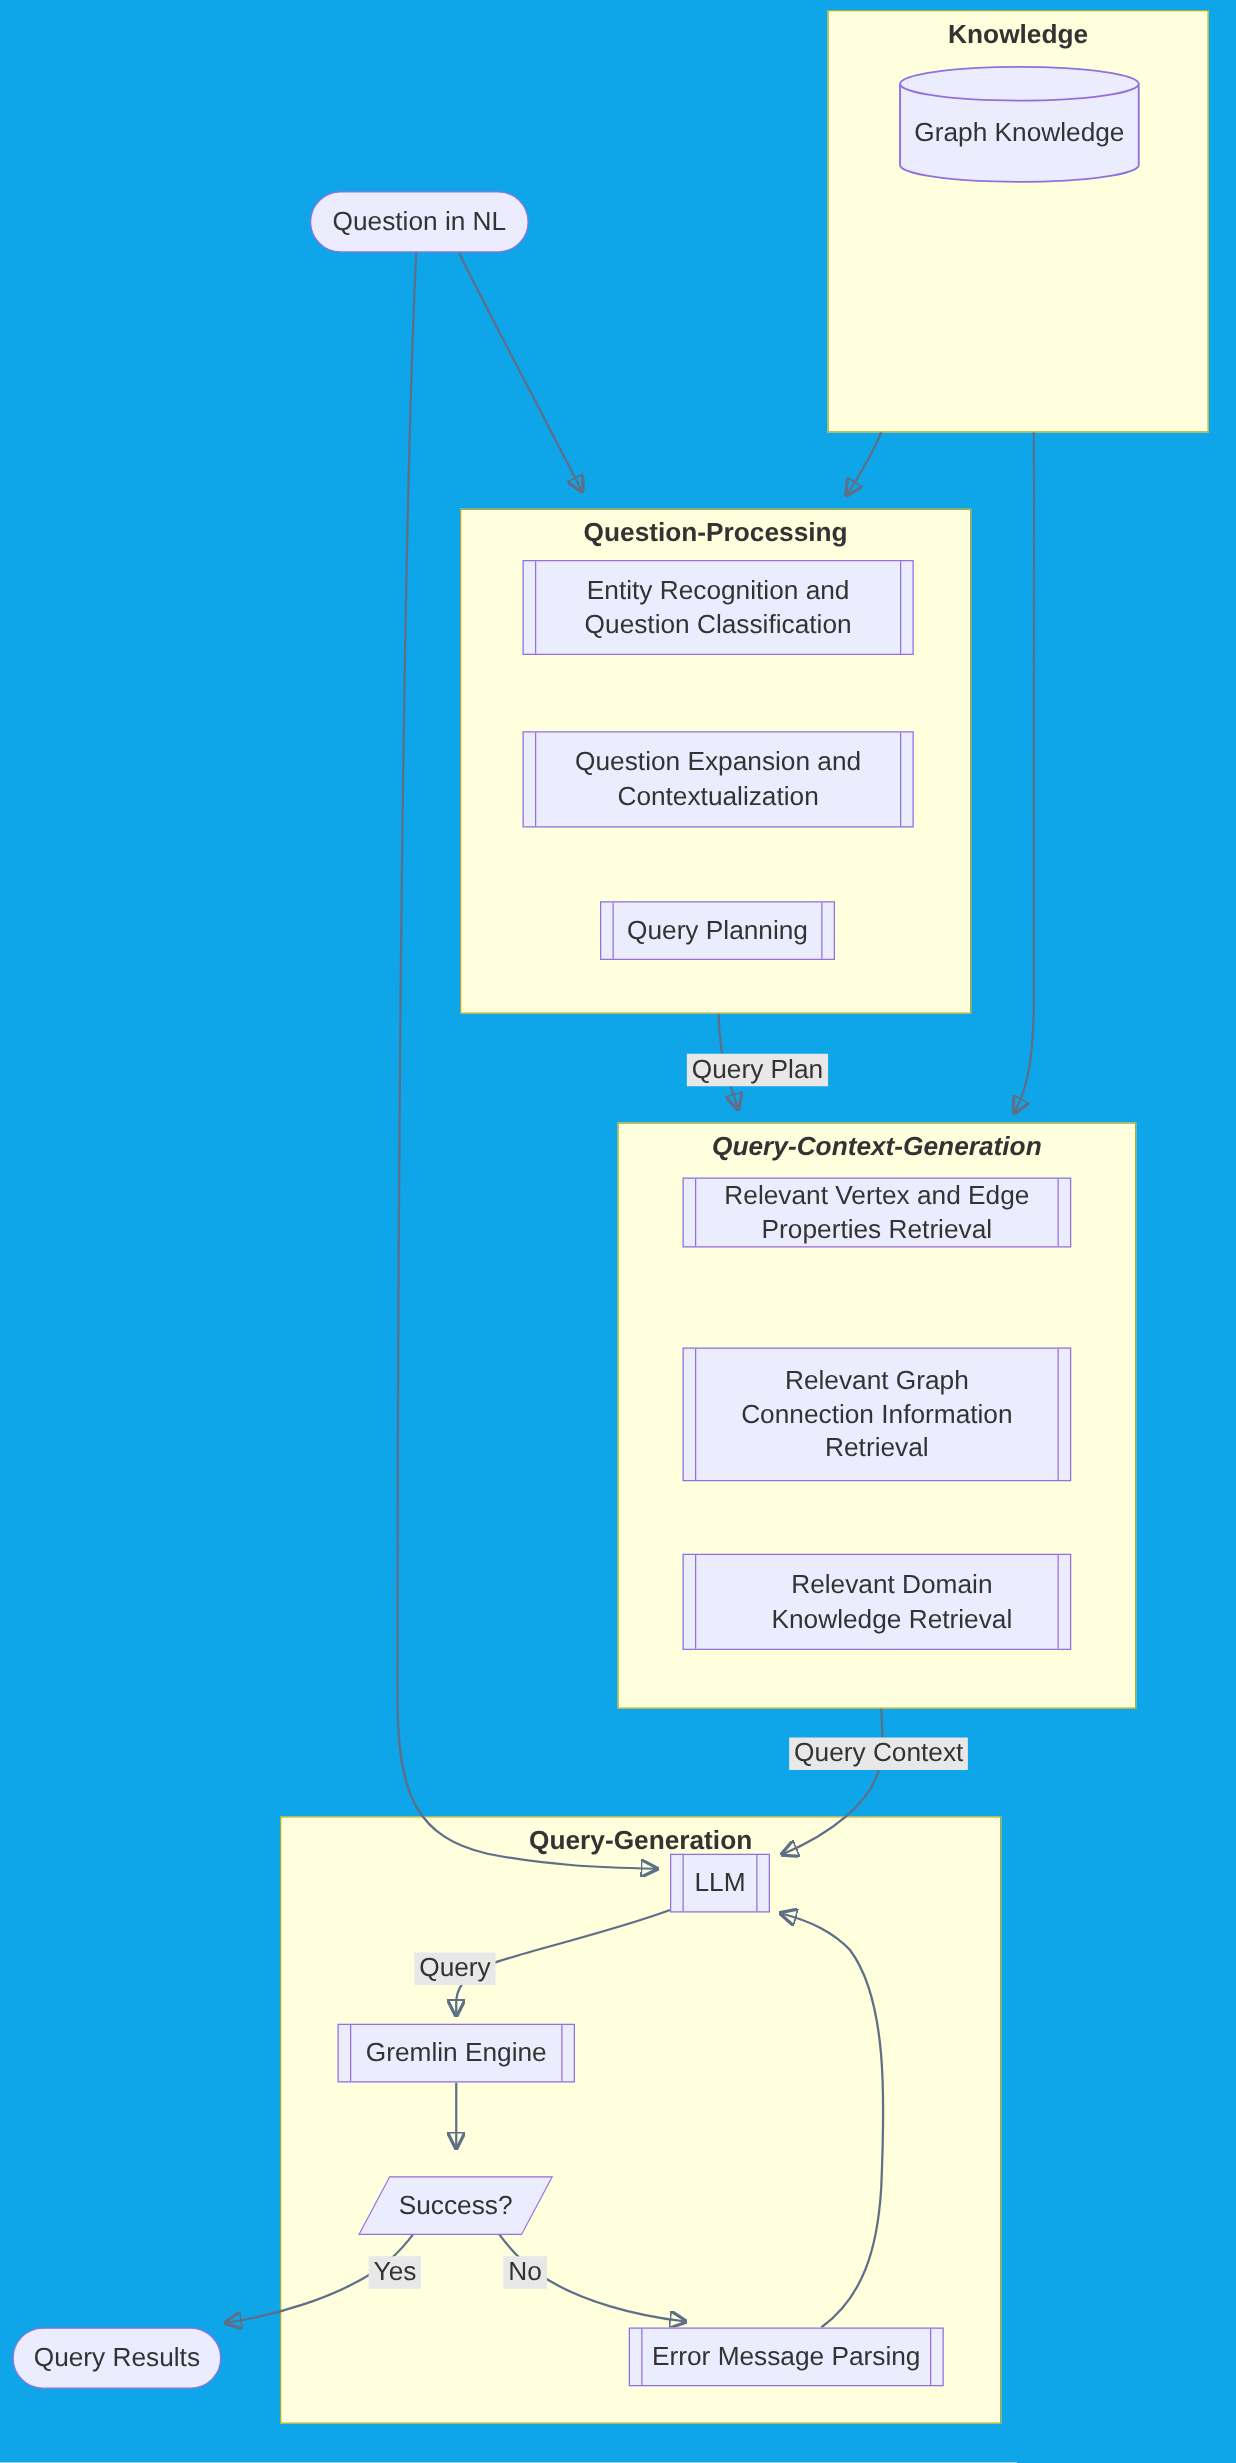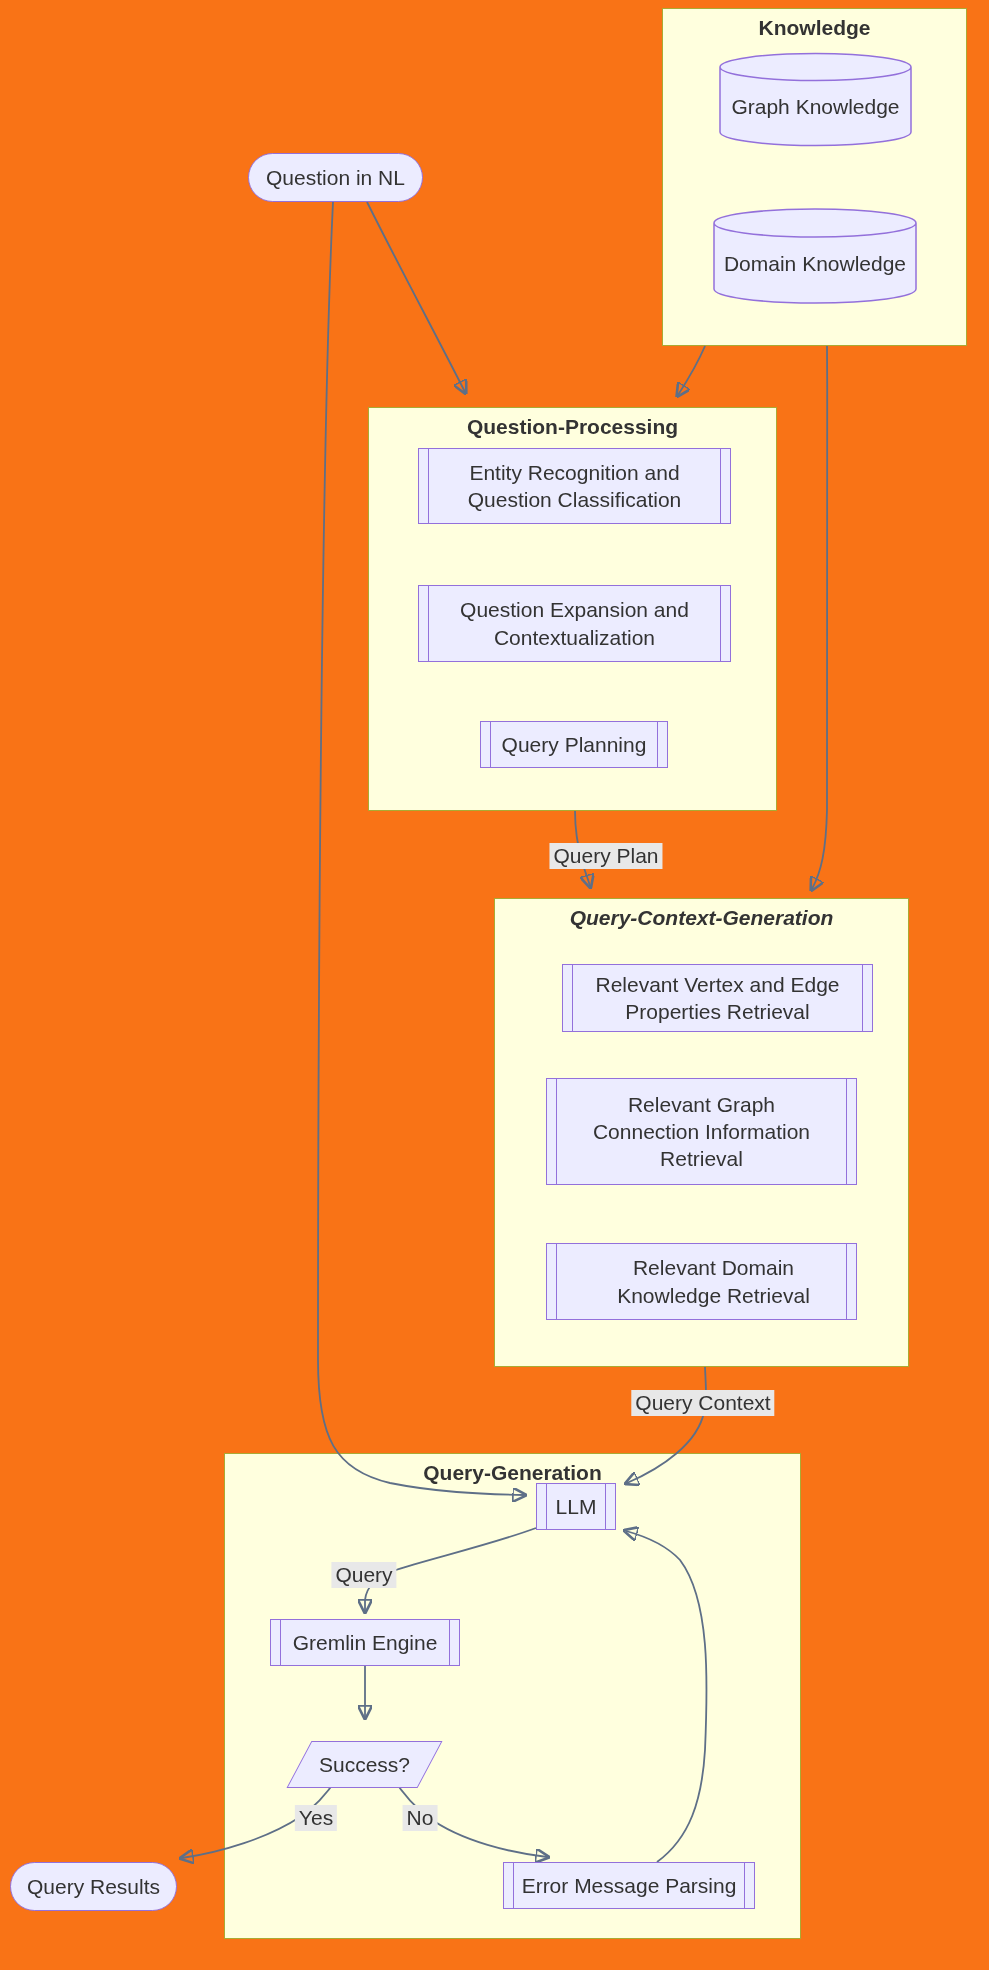--- a/index.html
+++ b/index.html
@@ -1,19 +1,19 @@
 <!DOCTYPE html>
 <html style="--cluster-fill: #ffffde; --cluster-border: #aaaa33; --node-fill: #ECECFF; --node-border: #9370DB; --edge: #5e6f87; --label-bg: #e8e8e8; --text: #333333;"><head>
 <meta charset="utf-8">
 <style>
   html,body { margin:0; padding:0; background:#ffffff; }
   #canvas {
     position:relative; width:989px; height:1970px;
     font-family:"Liberation Sans", sans-serif; color:var(--text,#333);
-    overflow:hidden; background:#f97316;
+    overflow:hidden; background:#0ea5e9;
   }
   .cluster {
     position:absolute; background:var(--cluster-fill,#ffffde);
     border:1px solid var(--cluster-border,#aaaa33); box-sizing:border-box;
   }
   .cluster-title {
     position:absolute; top:7px; left:0; right:0; text-align:center;
     font-weight:bold; font-size:21px; color:var(--text,#333);
   }
   #edges { position:absolute; left:0; top:0; z-index:2; }
@@ -91,42 +91,36 @@
     <span>Question in NL</span>
   </div>
 
   <div class="node cylinder" style="left:719px;top:52px;width:193px;height:95px;">
     <svg width="193" height="95" viewBox="0 0 193 95">
       <path class="cyl-shape" d="M1,15 a95.5,13.5 0 0 0 191,0 a95.5,13.5 0 0 0 -191,0 l0,65 a95.5,13.5 0 0 0 191,0 l0,-65"></path>
     </svg>
     <span class="cyl-label">Graph Knowledge</span>
   </div>
 
-  <div class="node cylinder" style="left:713px;top:208px;width:204px;height:97px;">
-    <svg width="204" height="97" viewBox="0 0 204 97">
-      <path class="cyl-shape" d="M1,15 a101,14 0 0 0 202,0 a101,14 0 0 0 -202,0 l0,66 a101,14 0 0 0 202,0 l0,-66"></path>
-    </svg>
-    <span class="cyl-label">Domain Knowledge</span>
-  </div>
 
   <div class="node subroutine" style="left:418px;top:448px;width:313px;height:76px;">
     <span>Entity Recognition and
 Question Classification</span>
   </div>
 
   <div class="node subroutine" style="left:418px;top:585px;width:313px;height:77px;">
     <span>Question Expansion and
 Contextualization</span>
   </div>
 
   <div class="node subroutine" style="left:480px;top:721px;width:188px;height:47px;">
     <span>Query Planning</span>
   </div>
 
-  <div class="node subroutine" style="left:546px;top:964px;width:311px;height:68px;margin-left:16px;">
+  <div class="node subroutine" style="left:546px;top:942px;width:311px;height:56px;">
     <span>Relevant Vertex and Edge
 Properties Retrieval</span>
   </div>
 
   <div class="node subroutine" style="left:546px;top:1078px;width:311px;height:107px;">
     <span>Relevant Graph
 Connection Information
 Retrieval</span>
   </div>
 

